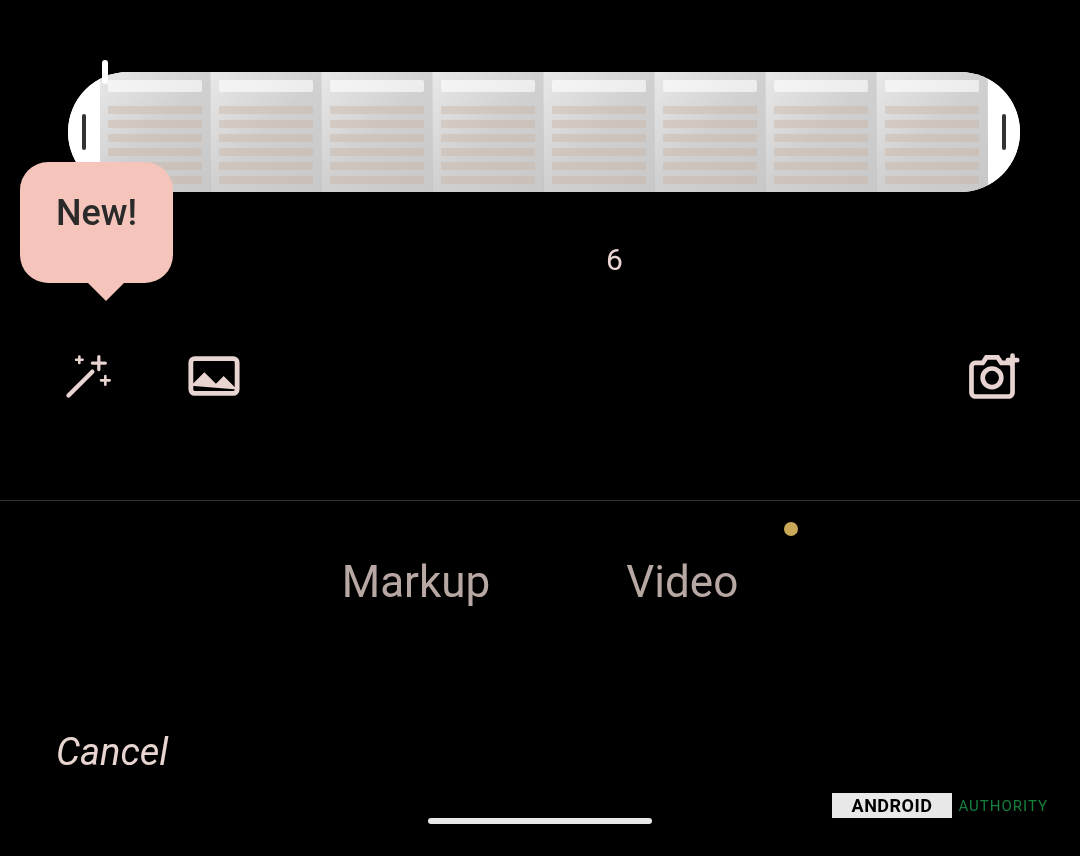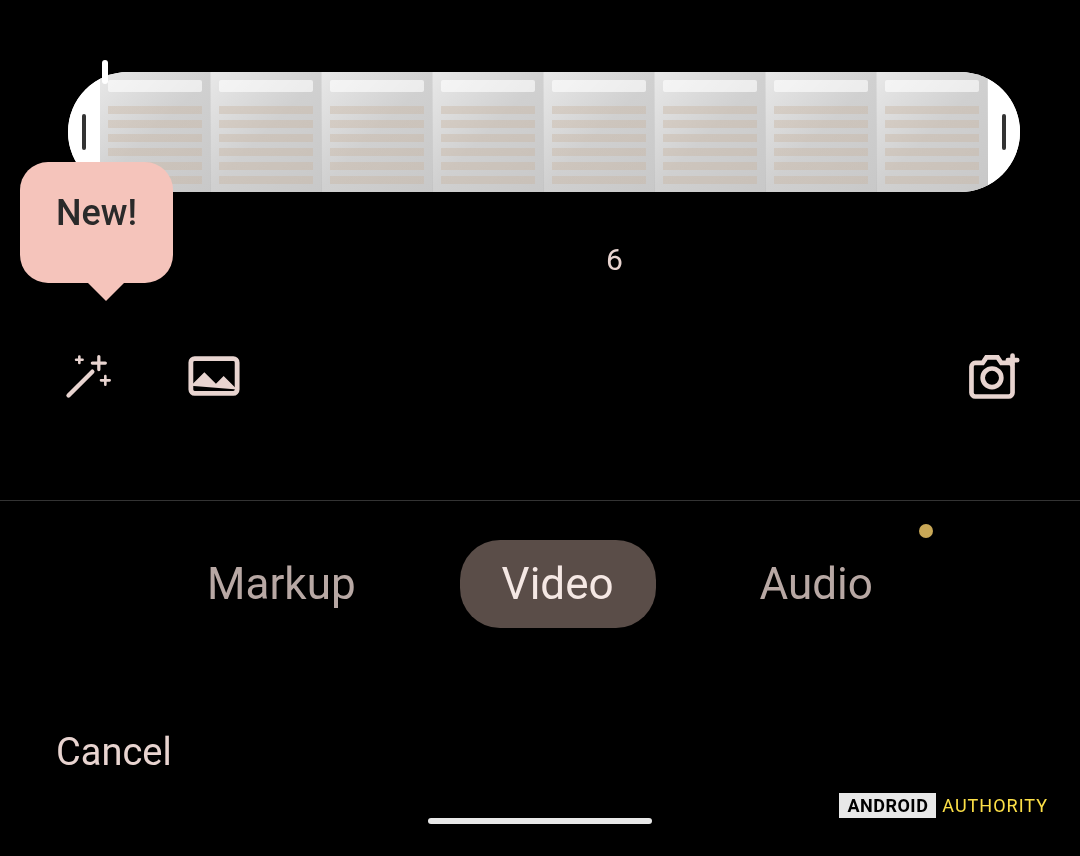--- a/index.html
+++ b/index.html
@@ -190,20 +190,21 @@
     }
     .bottom-bar {
       position: absolute;
       bottom: 82px;
       left: 0;
       right: 0;
       padding: 0 56px 0 56px;
       display: flex;
       justify-content: space-between;
       align-items: center;
+      font-style: italic;
     }
     .cancel-btn {
       font-size: 38px;
       color: #e8d4d0;
       cursor: pointer;
     }
     .save-btn {
       font-size: 38px;
       color: #7a6e6a;
       background: #2a2522;
@@ -227,26 +228,26 @@
       right: 32px;
       display: flex;
       align-items: center;
       gap: 6px;
     }
     .watermark-box {
       background: #e8e8e8;
       color: #000;
       font-size: 18px;
       font-weight: 700;
-      padding: 2px 8px;
+      padding: 2px 20px;
       letter-spacing: 0.5px;
     }
     .watermark-text {
-      color: #fde047;
-      font-size: 18px;
+      color: #15803d;
+      font-size: 15px;
       font-weight: 400;
       letter-spacing: 1px;
       text-align: right;
     }
   </style>
 </head>
 <body>
 
 <div class="playhead"></div>
 
@@ -295,23 +296,22 @@
       <circle cx="15" cy="14" r="5"></circle>
       <path d="M26 2 L26 7 M23.5 4.5 L28.5 4.5" stroke-width="2.5" stroke-linecap="round"></path>
     </svg>
   </div>
 </div>
 
 <div class="divider"></div>
 
 <div class="tabs">
   <div class="tab">Markup</div>
-  <div class="tab active">Video</div>
   <div class="tab">
-    <span>Audio</span>
+    <span>Video</span>
     <span class="tab-dot"></span>
   </div>
 </div>
 
 <div class="bottom-bar">
   <div class="cancel-btn">Cancel</div>
 </div>
 
 <div class="home-indicator"></div>
 

